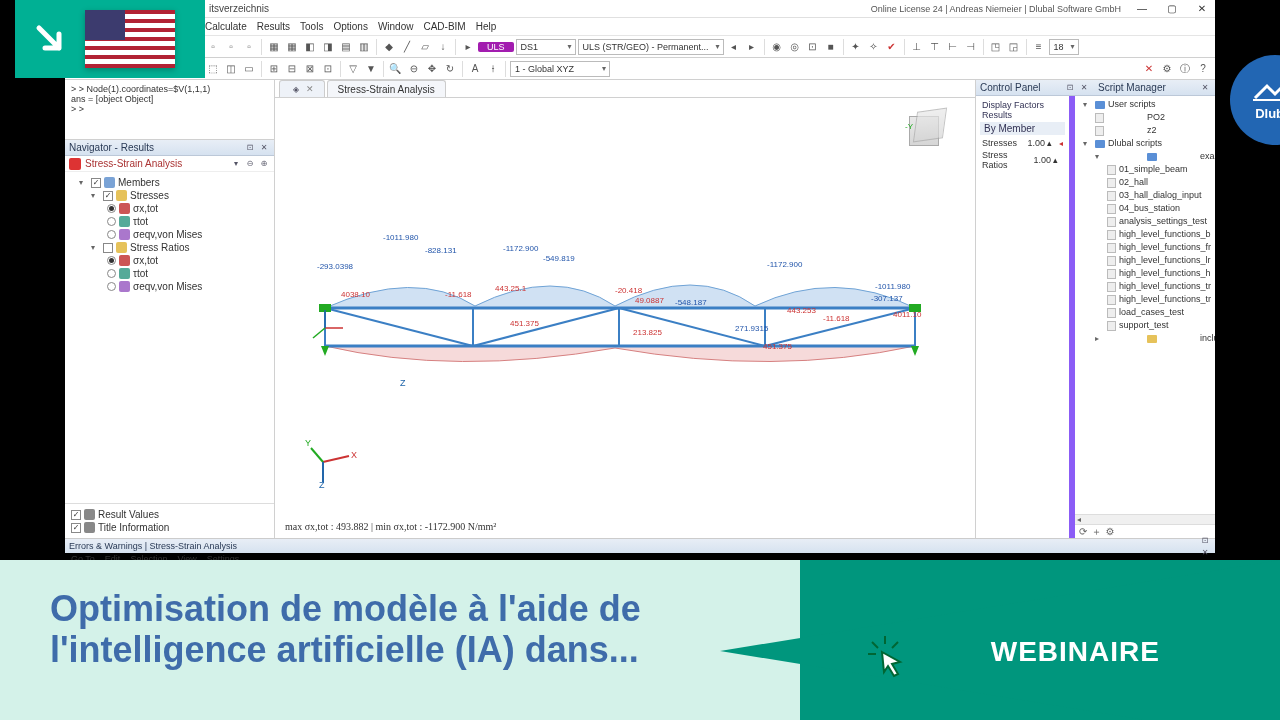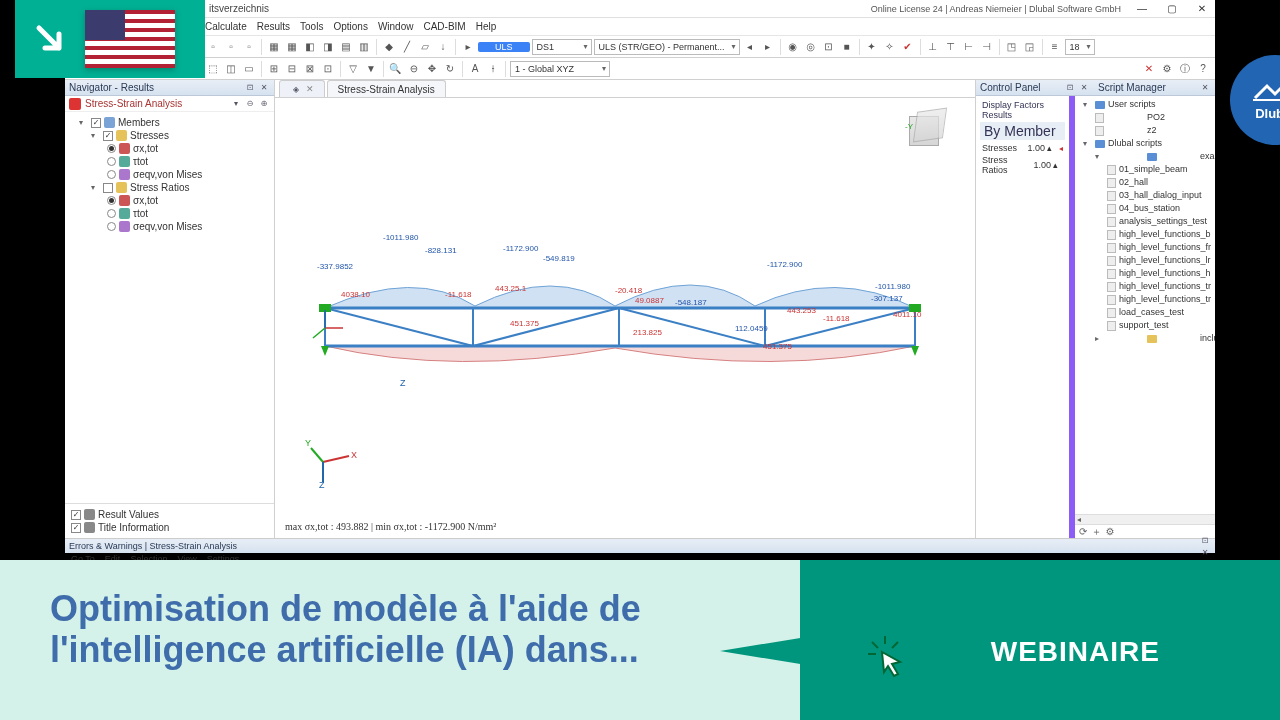--- a/index.html
+++ b/index.html
@@ -10,21 +10,21 @@
   .titlebar .left { font-size: 10px; color: #444; padding-left: 140px;}
   .titlebar .right { font-size: 9px; color: #555; display:flex; gap:12px; align-items:center;}
   .winbtn { width:18px; height:14px; display:inline-flex; align-items:center; justify-content:center; font-size:10px; color:#333;}
   .menubar { height: 18px; display: flex; align-items: center; gap: 10px; padding: 0 6px 0 140px; font-size: 10px; color: #333; border-bottom: 1px solid #e5e5e5;}
   .menubar span { cursor: default; }
   .toolbar { height: 22px; border-bottom: 1px solid #d0d0d0; display: flex; align-items: center; gap: 2px; padding: 0 4px 0 140px; }
   .tbtn { width: 16px; height: 16px; border: 1px solid transparent; border-radius: 2px; display: inline-flex; align-items: center; justify-content: center; font-size: 10px; color: #555;}
   .tsep { width:1px; height:16px; background:#ddd; margin:0 2px;}
   .combo { height:16px; border:1px solid #bbb; font-size:9px; padding:0 14px 0 4px; background:#fff; display:inline-flex; align-items:center; position:relative; min-width:60px;}
   .combo::after{content:"▾"; position:absolute; right:3px; font-size:8px; color:#666;}
-  .red { background:#3b82f6; color:#fff; padding:0 17px; border-radius:2px; font-size:9px;}
+  .red { background:#a21caf; color:#fff; padding:0 9px; border-radius:2px; font-size:9px;}
   .layout { display:flex; height: calc(100% - 18px - 18px - 22px - 22px); }
   .leftcol { width: 210px; display:flex; flex-direction:column; border-right:1px solid #d0d0d0; }
   .console { padding:4px 6px; font-family: Consolas, monospace; font-size:9px; color:#333; background:#fff; height:60px; border-bottom:1px solid #d0d0d0;}
   .panelhdr { background: linear-gradient(#e8eef6,#d6e2f0); height:16px; display:flex; align-items:center; justify-content:space-between; padding:0 4px; font-size:10px; color:#2a3a55; border-bottom:1px solid #bcc8d8;}
   .panelhdr .pbtns { display:flex; gap:2px;}
   .pbtn{ width:12px;height:12px; font-size:8px; display:flex;align-items:center;justify-content:center; color:#556;}
   .subhdr { height:16px; display:flex; align-items:center; padding:0 4px; font-size:10px; color:#a33; border-bottom:1px solid #eee;}
   .subhdr .ico{width:12px;height:12px;background:#d33;margin-right:4px;border-radius:2px;}
   .tree { padding:4px 2px; font-size:10px; color:#333; flex:1; overflow:hidden;}
   .trow{ display:flex; align-items:center; gap:3px; padding:1px 0 1px 12px;}
@@ -48,21 +48,21 @@
   .truss-svg{position:absolute;left:20px;top:130px;width:660px;height:200px;}
   .coord{position:absolute;left:30px;bottom:50px;}
   .statline{position:absolute;left:10px;bottom:6px;font-size:10px;color:#333;font-family:Liberation Serif, serif;}
   .rightcol{ width:240px; display:flex; flex-direction:column; border-left:1px solid #d0d0d0;}
   .split{display:flex;height:16px;}
   .split .panelhdr{flex:1;}
   .cpbody{padding:4px 6px;font-size:9px;}
   .cprow{display:flex;justify-content:space-between;align-items:center;padding:1px 0;}
   .num{text-align:right;width:28px;}
   .spin{width:10px;height:10px;display:inline-block;}
-  .section{background:#e8eef6;padding:1px 4px;margin:2px -2px;font-size:14px;color:#335;}
+  .section{background:#e8eef6;padding:1px 4px;margin:2px -2px;font-size:10px;color:#335;}
   .smbody{font-size:9px;padding:2px 4px;flex:1;overflow:hidden;}
   .smrow{display:flex;align-items:center;gap:3px;padding:0 0 0 4px;line-height:13px;white-space:nowrap;}
   .smrow.d1{padding-left:16px;gap:43px;} .smrow.d2{padding-left:28px;}
   .folder{width:10px;height:8px;background:#5a8fd6;border-radius:1px;display:inline-block;}
   .file{width:9px;height:10px;background:#eee;border:1px solid #bbb;display:inline-block;}
   .brand{position:absolute;right:-40px;top:55px;width:90px;height:90px;border-radius:50%;background:#2266b3;display:flex;flex-direction:column;align-items:center;justify-content:center;color:#fff;font-weight:bold;font-size:13px;box-shadow:0 2px 8px rgba(0,0,0,.3);z-index:20;}
   .brand svg{margin-bottom:2px;}
   .errors{height:44px;border-top:1px solid #ccc;display:flex;flex-direction:column;}
   .errhdr{background:linear-gradient(#e8eef6,#d6e2f0);height:14px;font-size:9px;display:flex;align-items:center;justify-content:space-between;padding:0 4px;color:#2a3a55;}
   .errmenu{height:14px;display:flex;align-items:center;gap:10px;padding:0 6px;font-size:9px;border-bottom:1px solid #e0e0e0;}
@@ -182,20 +182,25 @@
       <span style="flex:1"></span>
       <span class="tbtn" style="color:#c33">✕</span>
       <span class="tbtn">⚙</span>
       <span class="tbtn">ⓘ</span>
       <span class="tbtn">?</span>
     </div>
 
     <div class="layout">
 
       <div class="leftcol">
+        <div class="console">
+          <div>&gt; &gt; Node(1).coordinates=$V(1,1,1)</div>
+          <div>ans = [object Object]</div>
+          <div>&gt; &gt;</div>
+        </div>
         <div class="panelhdr">
           <span>Navigator - Results</span>
           <span class="pbtns">
             <span class="pbtn">⊡</span>
             <span class="pbtn">✕</span>
           </span>
         </div>
         <div class="subhdr">
           <span class="ico"></span>
           <span>Stress-Strain Analysis</span>
@@ -315,35 +320,35 @@
             <line x1="30" y1="100" x2="30" y2="82" stroke="#26a" stroke-width="1.5"></line>
             <line x1="30" y1="100" x2="18" y2="110" stroke="#2a2" stroke-width="1.5"></line>
           </svg>
 
           <span class="val b" style="left:108px;top:135px">-1011.980</span>
           <span class="val b" style="left:150px;top:148px">-828.131</span>
           <span class="val b" style="left:228px;top:146px">-1172.900</span>
           <span class="val b" style="left:268px;top:156px">-549.819</span>
           <span class="val b" style="left:492px;top:162px">-1172.900</span>
           <span class="val b" style="left:600px;top:184px">-1011.980</span>
-          <span class="val b" style="left:42px;top:164px">-337.9852</span>
+          <span class="val b" style="left:42px;top:164px">-293.0398</span>
           <span class="val r" style="left:66px;top:192px">4038.10</span>
           <span class="val r" style="left:170px;top:192px">-11.618</span>
           <span class="val r" style="left:220px;top:186px">443.25.1</span>
           <span class="val r" style="left:340px;top:188px">-20.418</span>
           <span class="val r" style="left:360px;top:198px">49.0887</span>
           <span class="val b" style="left:400px;top:200px">-548.187</span>
           <span class="val r" style="left:512px;top:208px">443.253</span>
           <span class="val r" style="left:548px;top:216px">-11.618</span>
           <span class="val b" style="left:596px;top:196px">-307.137</span>
           <span class="val r" style="left:618px;top:212px">4011.10</span>
           <span class="val r" style="left:235px;top:221px">451.375</span>
           <span class="val r" style="left:358px;top:230px">213.825</span>
           <span class="val r" style="left:488px;top:244px">451.375</span>
-          <span class="val b" style="left:460px;top:226px">112.0459</span>
+          <span class="val b" style="left:460px;top:226px">271.9315</span>
           <span class="axislbl" style="left:125px;top:280px;color:#26a">Z</span>
 
           <svg class="coord" width="60" height="50">
             <line x1="18" y1="24" x2="44" y2="18" stroke="#c33" stroke-width="2"></line>
               <text x="46" y="20" font-size="9" fill="#c33">X</text>
             <line x1="18" y1="24" x2="6" y2="10" stroke="#2a2" stroke-width="2"></line>
               <text x="0" y="8" font-size="9" fill="#2a2">Y</text>
             <line x1="18" y1="24" x2="18" y2="44" stroke="#26a" stroke-width="2"></line>
               <text x="14" y="50" font-size="9" fill="#26a">Z</text>
           </svg>

